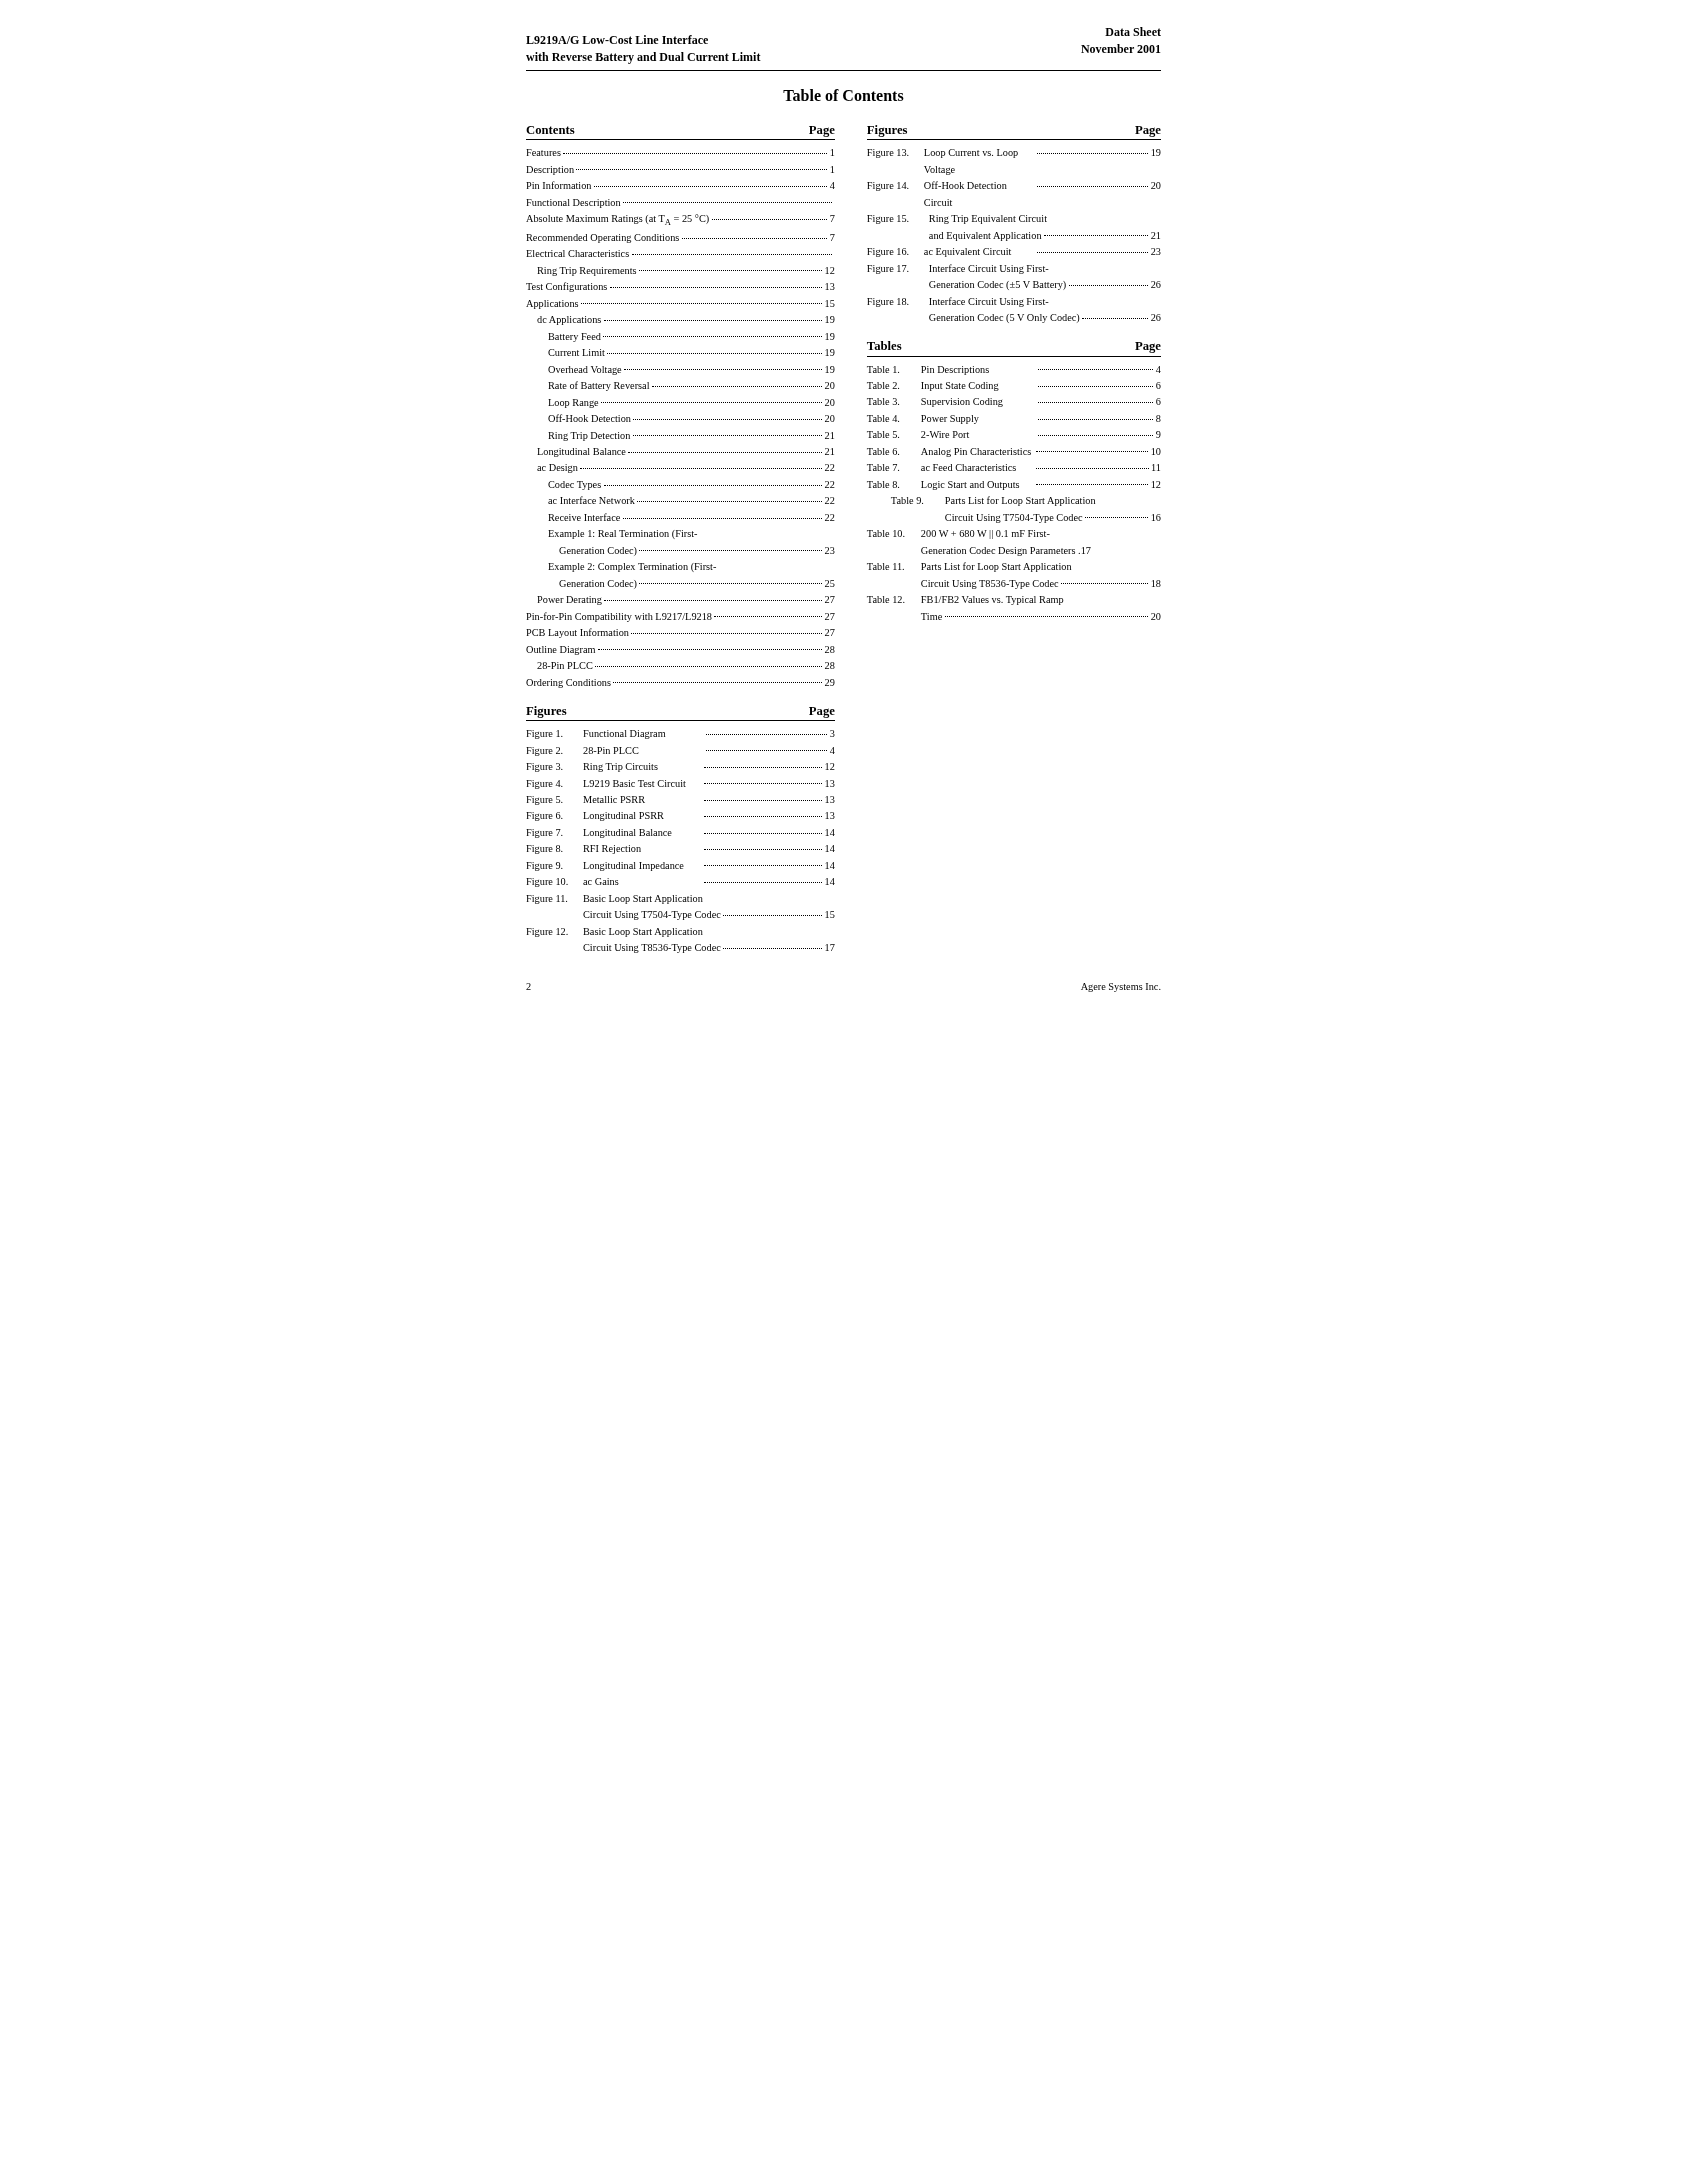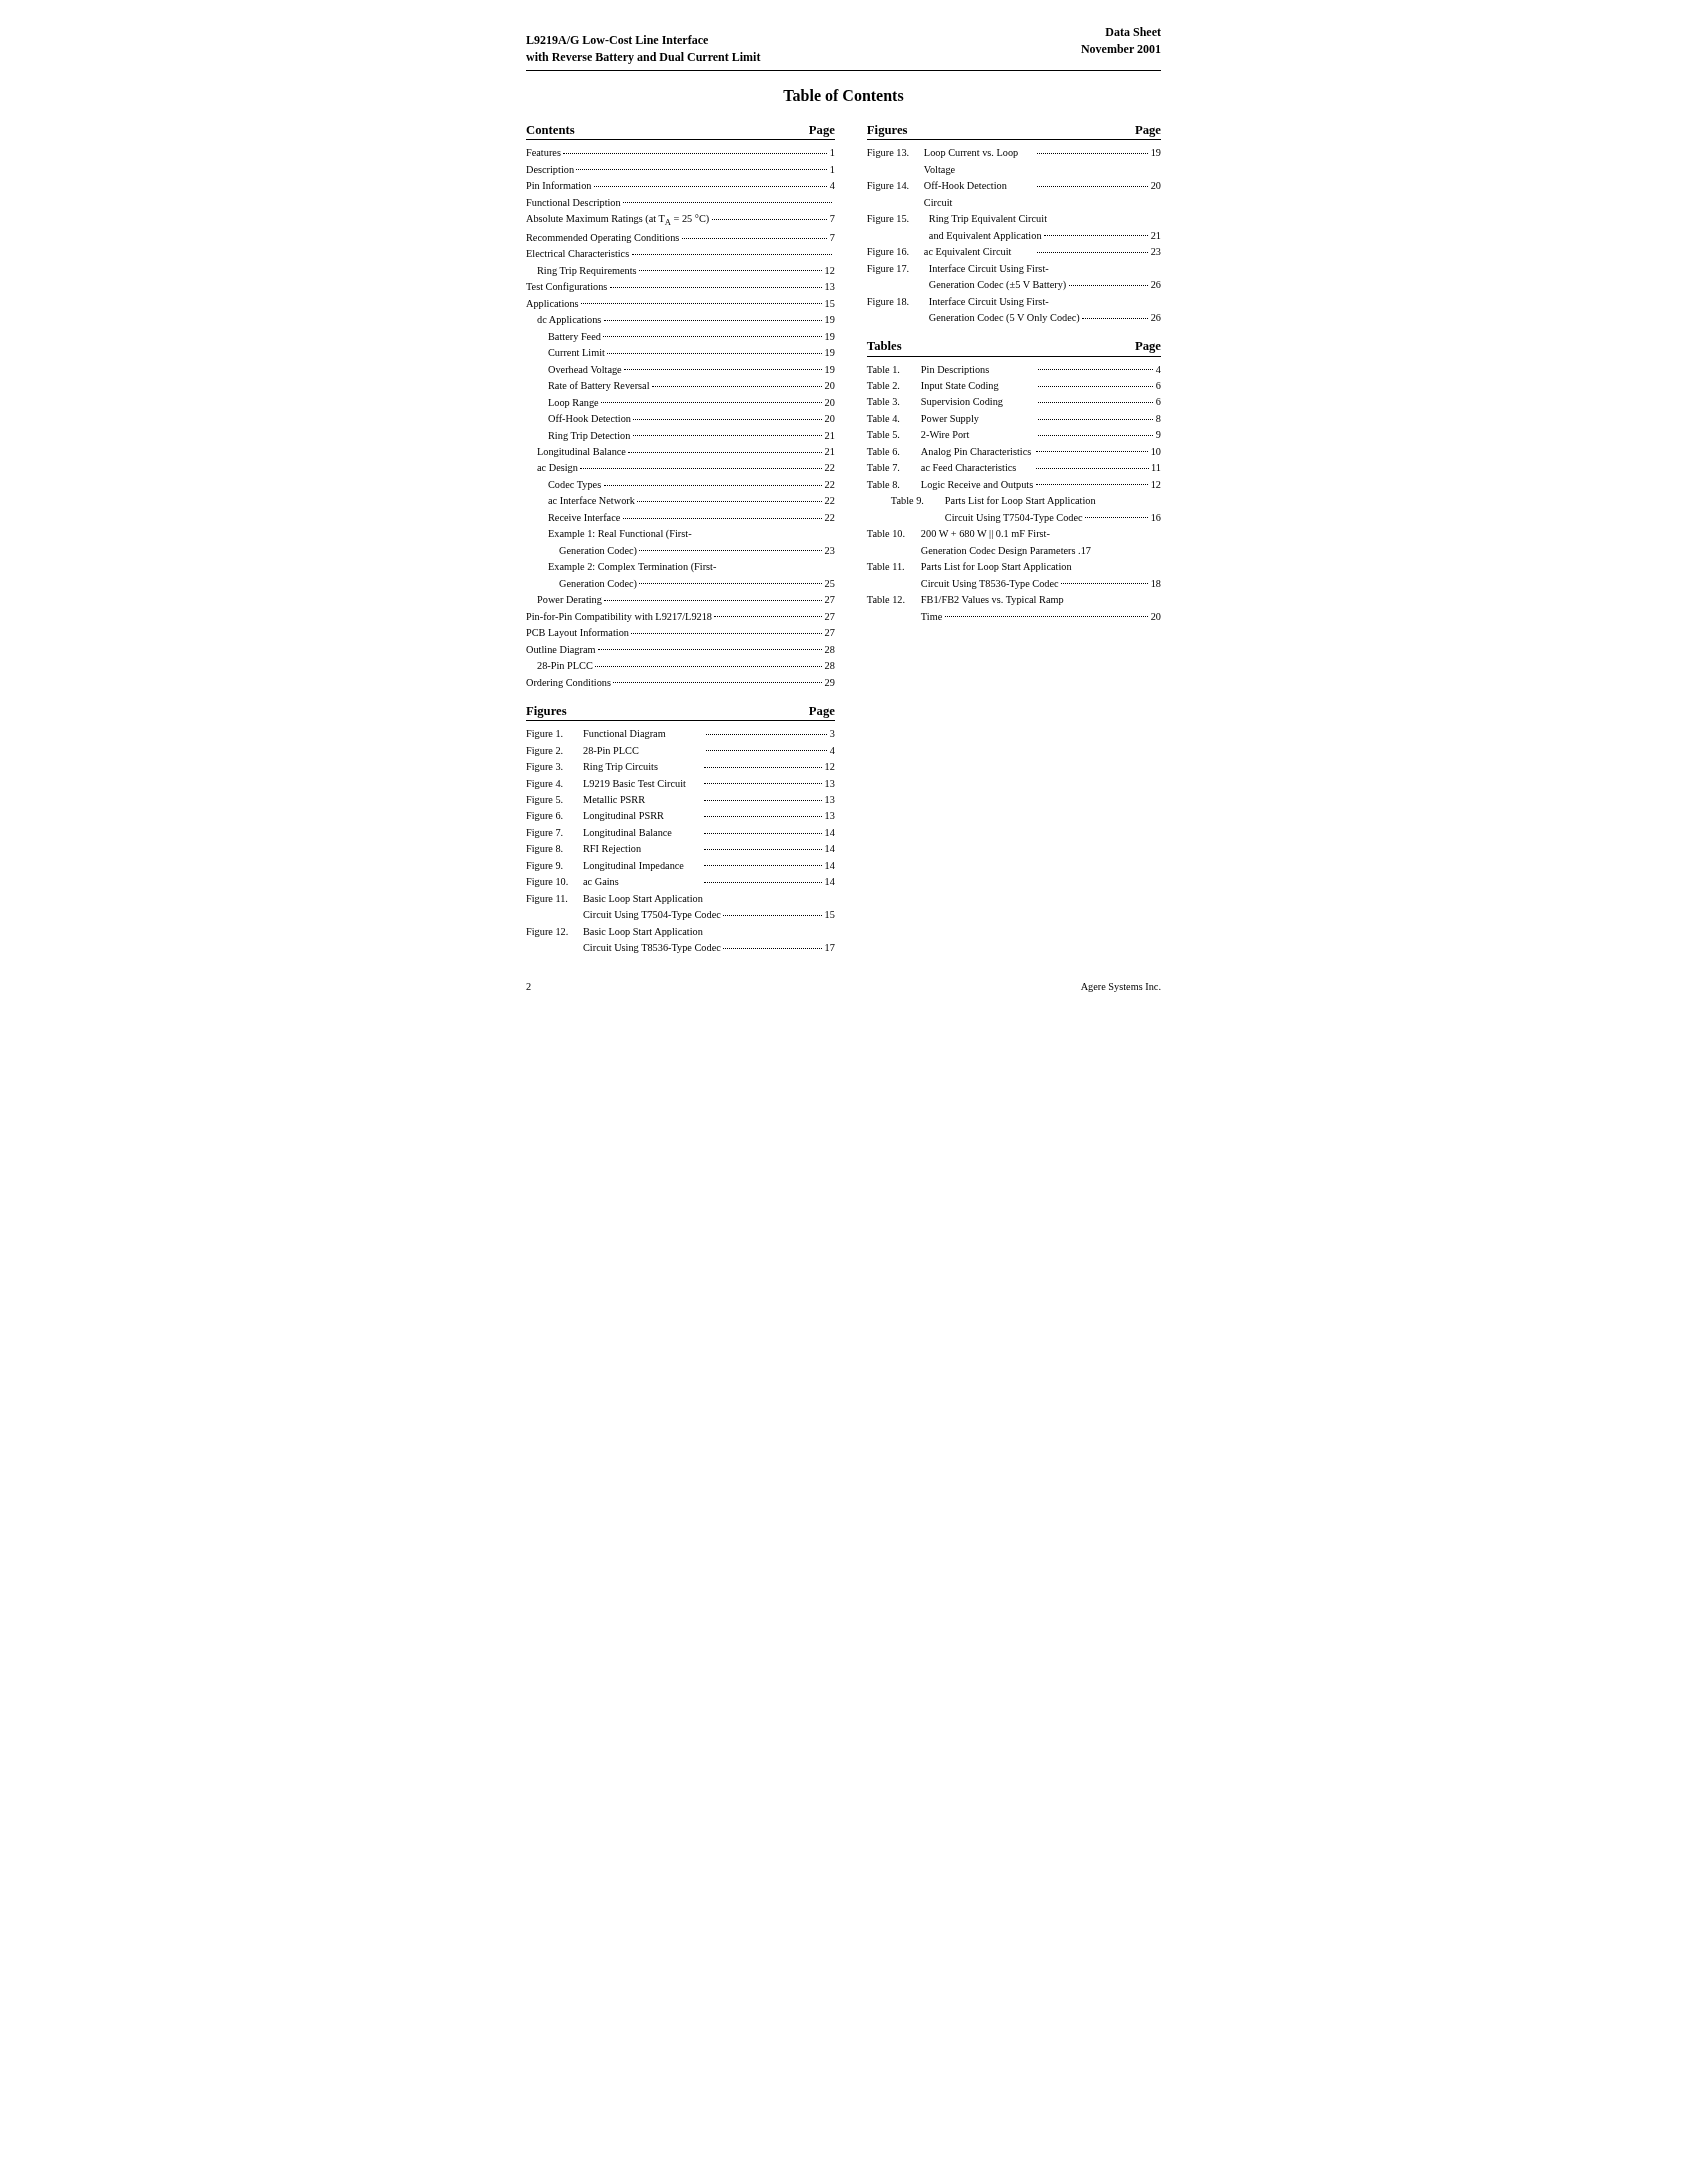--- a/index.html
+++ b/index.html
@@ -244,21 +244,21 @@
         <span class="row-text">ac Interface Network </span>
         <span class="row-leader"></span>
         <span class="row-page">22</span>
       </div>
       <div class="row i2">
         <span class="row-text">Receive Interface </span>
         <span class="row-leader"></span>
         <span class="row-page">22</span>
       </div>
       <div class="row i2">
-        <span class="row-text">Example 1: Real Functional (First-</span>
+        <span class="row-text">Example 1: Real Termination (First-</span>
       </div>
       <div class="row i2">
         <span class="row-text" style="padding-left:11px;">Generation Codec)</span>
         <span class="row-leader"></span>
         <span class="row-page">23</span>
       </div>
       <div class="row i2">
         <span class="row-text">Example 2: Complex Termination (First-</span>
       </div>
       <div class="row i2">
@@ -510,21 +510,21 @@
 
       <div class="fig-row">
         <span class="fig-num" style="min-width:54px;">Table 7.</span>
         <span class="fig-desc">ac Feed Characteristics </span>
         <span class="row-leader"></span>
         <span class="fig-pg">11</span>
       </div>
 
       <div class="fig-row">
         <span class="fig-num" style="min-width:54px;">Table 8.</span>
-        <span class="fig-desc">Logic Receive and Outputs </span>
+        <span class="fig-desc">Logic Start and Outputs </span>
         <span class="row-leader"></span>
         <span class="fig-pg">12</span>
       </div>
 
       <div style="display:flex; align-items:flex-start; font-size:10.3px; line-height:1.6;margin-left:24px;">
         <span style="min-width:54px; white-space:nowrap;">Table 9.</span>
         <span style="flex:1;">
           <div>Parts List for Loop Start Application</div>
           <div style="display:flex; align-items:baseline;">
             <span>Circuit Using T7504-Type Codec </span>

